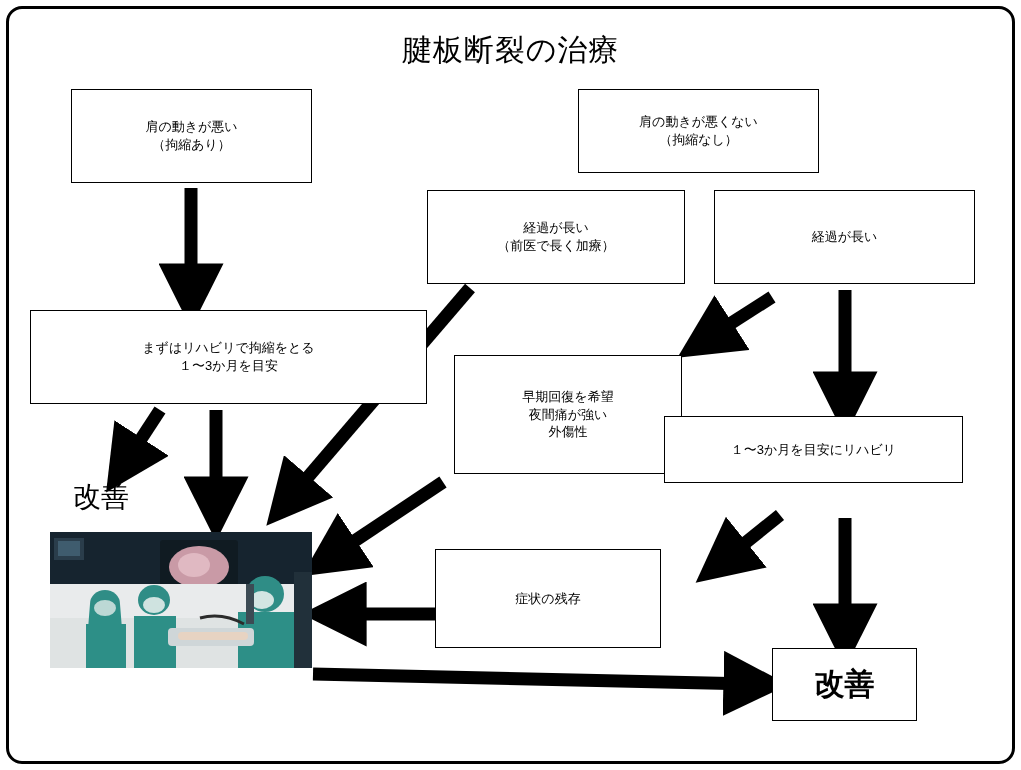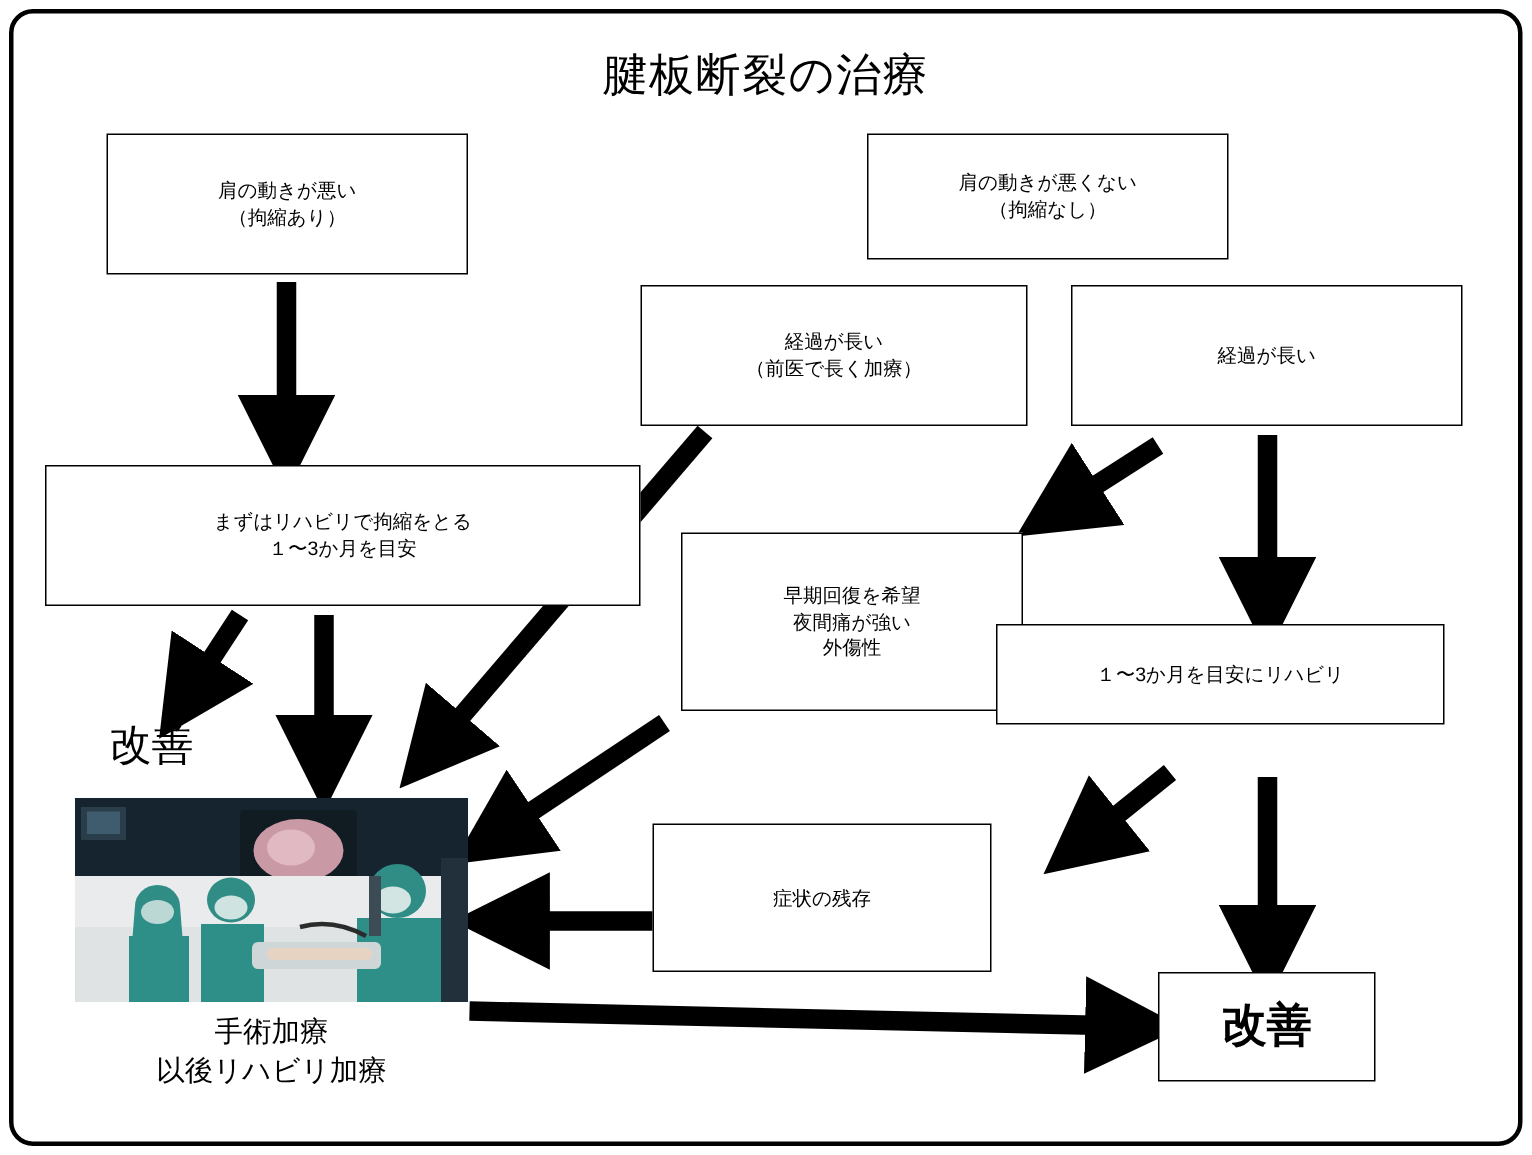--- a/index.html
+++ b/index.html
@@ -137,22 +137,20 @@
 外傷性</div>
 
   <div class="box" style="left:664px; top:416px; width:299px; height:67px;text-align:right;">１〜3か月を目安にリハビリ</div>
 
   <div class="box" style="left:435px; top:549px; width:226px; height:99px;">症状の残存</div>
 
   <div class="box big" style="left:772px; top:648px; width:145px; height:73px;">改善</div>
 
   <div class="plain-text kaizen-left" style="left:41px; top:478px; width:120px;">改善</div>
 
-  <div class="plain-text photo-caption" style="left:50px; top:676px; width:262px;">手術加療
-以後リハビリ加療</div>
 
   <div class="photo">
     <svg width="262" height="136" viewBox="0 0 262 136" aria-hidden="true">
       <rect x="0" y="0" width="262" height="136" fill="#0d1b26"></rect>
       <rect x="0" y="0" width="262" height="58" fill="#16242f"></rect>
       <rect x="4" y="6" width="30" height="22" fill="#2a3d4b"></rect>
       <rect x="8" y="9" width="22" height="15" fill="#3f5c6e"></rect>
       <rect x="110" y="8" width="78" height="52" rx="3" fill="#101b22"></rect>
       <ellipse cx="149" cy="35" rx="30" ry="21" fill="#c99aa6"></ellipse>
       <ellipse cx="144" cy="33" rx="16" ry="12" fill="#e0b9c2"></ellipse>

